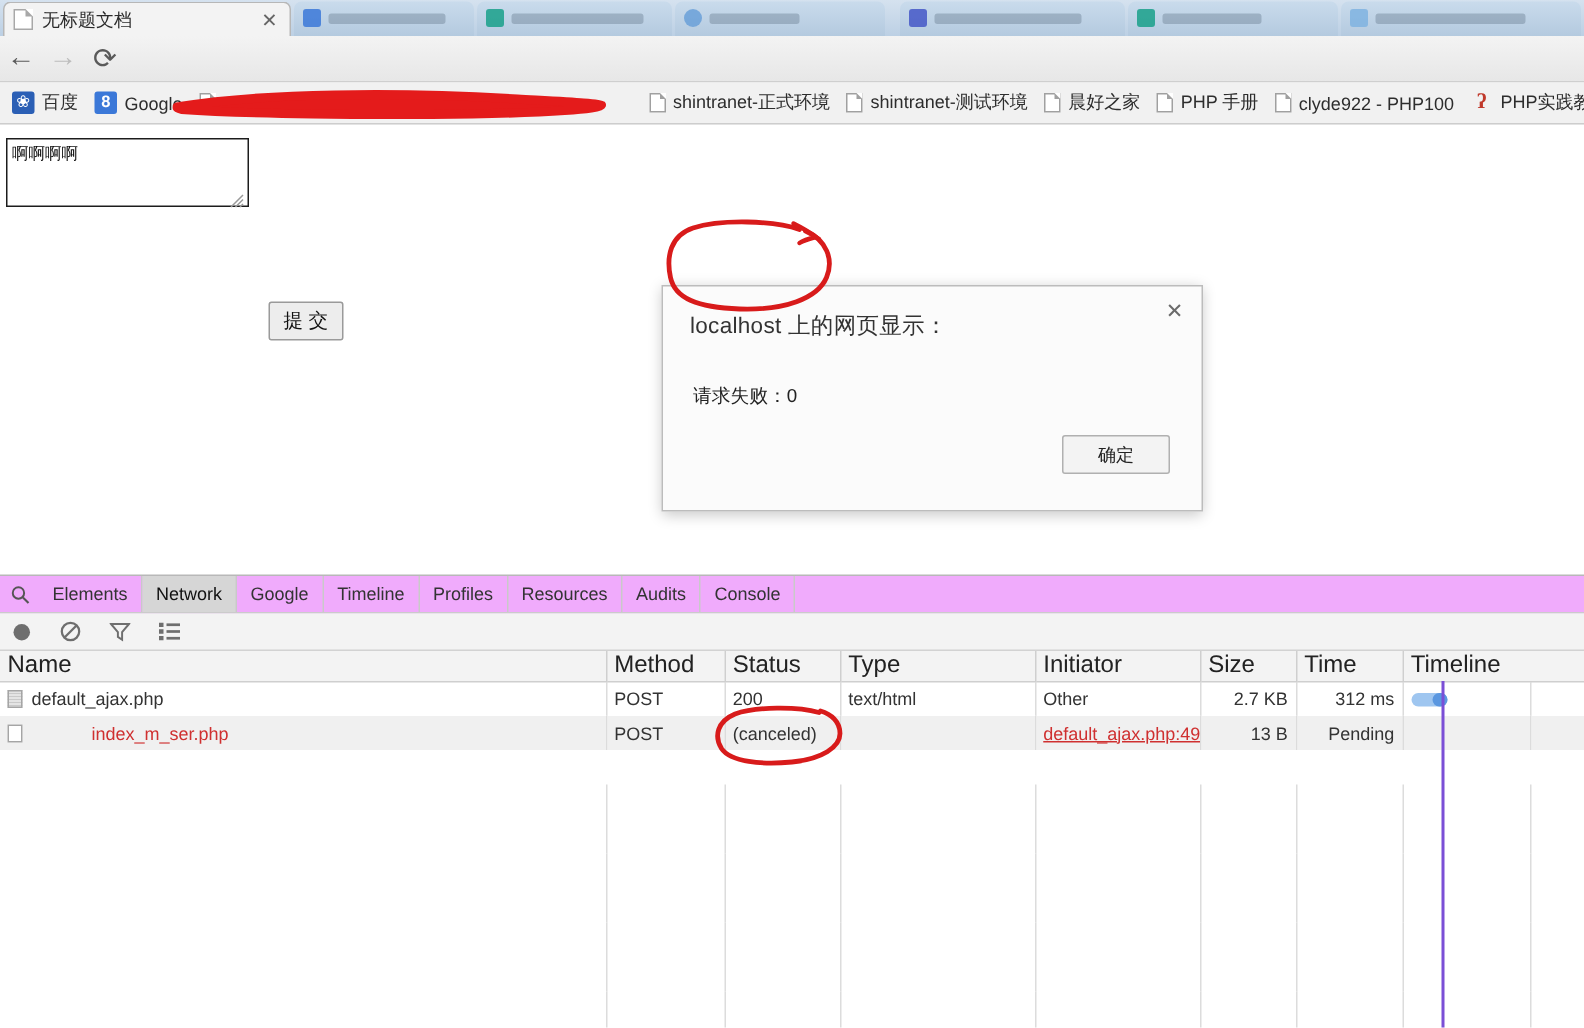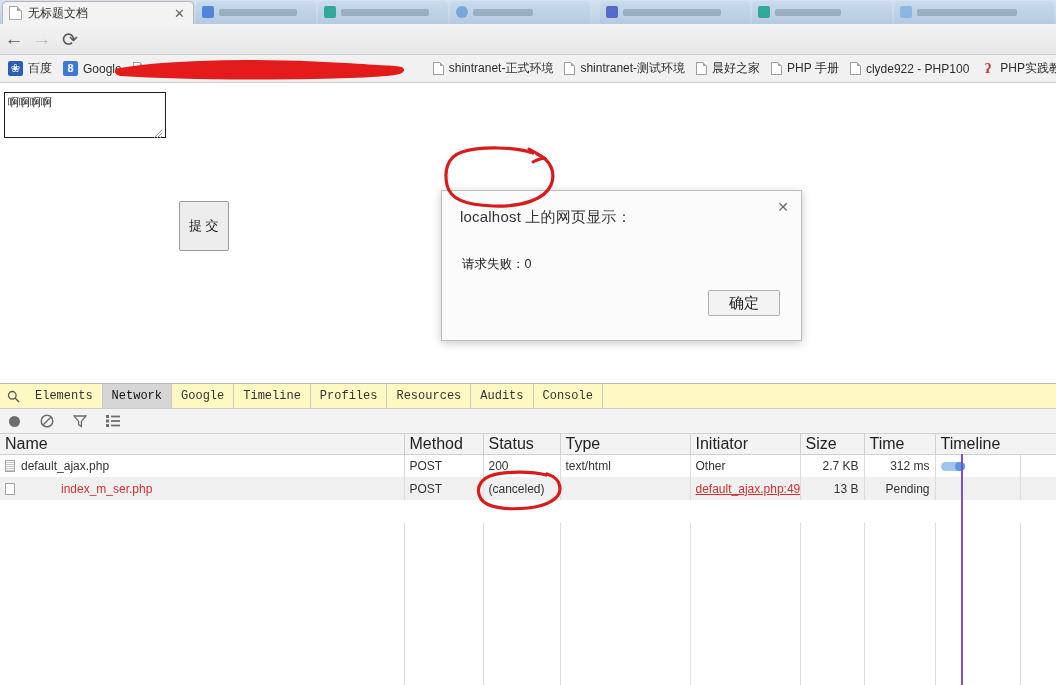--- a/index.html
+++ b/index.html
@@ -125,21 +125,21 @@
     position: absolute; left: 4px; top: 8px; width: 162px; height: 46px;
     border: 1px solid #1c1c1c; background: #fff;
     font-size: 11px; color: #111; padding: 2px 3px;
     font-family: "Liberation Sans", sans-serif; resize: none; outline: none;
   }
   .ta-grip {
     position: absolute; left: 152px; top: 44px; width: 11px; height: 11px;
     pointer-events: none;
   }
   .gb-submit {
-    position: absolute; left: 179px; top: 117px; padding: 15px 9px;
+    position: absolute; left: 179px; top: 117px; padding: 3px 9px;
     font-size: 13px; color: #111; background: #ededed;
     border: 1px solid #9a9a9a; border-radius: 2px; cursor: pointer;
     font-family: "Liberation Sans", sans-serif;
   }
 
   
   .dialog {
     position: absolute; left: 441px; top: 106px; width: 361px; height: 151px;
     background: #fbfbfb; border: 1px solid #bcbcbc;
     box-shadow: 0 2px 9px rgba(0,0,0,.22);
@@ -153,34 +153,34 @@
     font-size: 12.5px; color: #222;
   }
   .dlg-close {
     position: absolute; right: 9px; top: 7px; width: 18px; height: 18px;
     display: flex; align-items: center; justify-content: center;
     font-size: 14px; color: #6b6b6b; cursor: pointer; user-select: none;
   }
   .dlg-ok {
     position: absolute; right: 21px; bottom: 24px; width: 72px; height: 26px;
     background: #f3f3f3; border: 1px solid #b0b0b0; border-radius: 2px;
-    font-size: 15px; color: #222; cursor: pointer;
+    font-size: 12px; color: #222; cursor: pointer;
     display: flex; align-items: center; justify-content: center;
     font-family: "Liberation Sans", sans-serif;
   }
 
   
   .devtools {
     position: absolute; top: 383px; left: 0; width: 1056px; height: 302px;
     background: #fff; border-top: 1px solid #b8b8b8;
   }
   .dt-tabbar {
     position: relative; height: 25px; width: 100%;
-    background: #fef9c3; border-bottom: 1px solid #cbcbcb;
-    display: flex; align-items: flex-start; font-family: Liberation Mono, monospace;
+    background: #f0abfc; border-bottom: 1px solid #cbcbcb;
+    display: flex; align-items: flex-start;
   }
   .dt-search-icon {
     width: 26px; height: 24px; display: flex; align-items: center; justify-content: center;
     cursor: pointer;
   }
   .dt-tab {
     padding: 0 9px; height: 24px; line-height: 24px; font-size: 12px;
     color: #333; cursor: pointer; border-right: 1px solid #c9c9c9;
   }
   .dt-tab:first-of-type { border-left: 1px solid #c9c9c9; }

